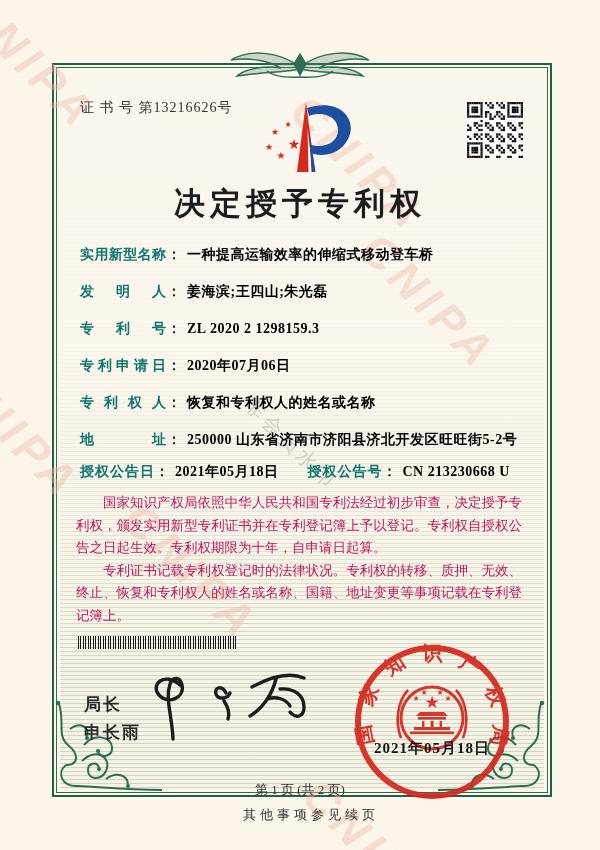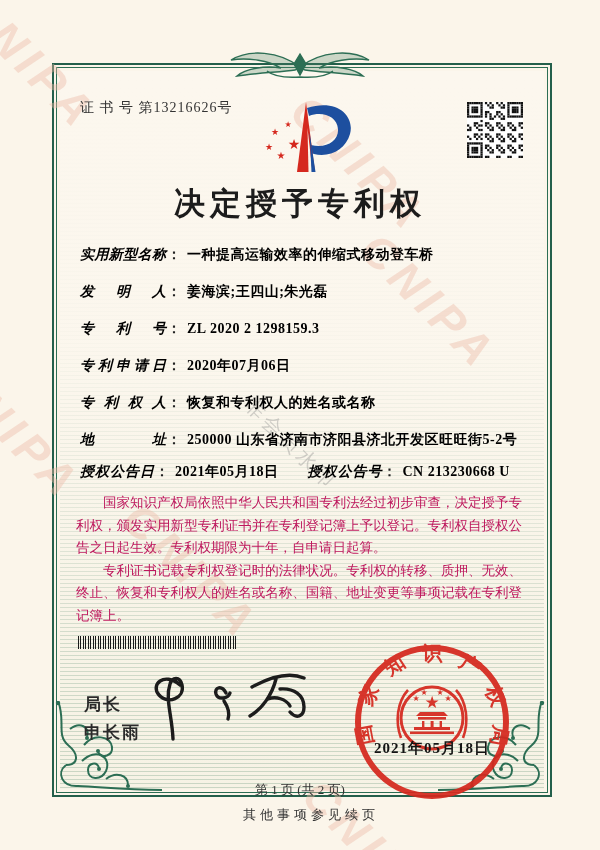--- a/index.html
+++ b/index.html
@@ -30,21 +30,21 @@
   .cert-no { position:absolute; left:80px; top:99px; font-size:14px; letter-spacing:1px; color:#333; }
   .qr { position:absolute; left:467px; top:102px; }
   .logo { position:absolute; left:243px; top:100px; }
   .title { position:absolute; left:0; top:183px; width:100%; text-align:center;
            font-size:31px; font-weight:700; letter-spacing:5px; color:#1c1c1c; }
 
   .fields { position:absolute; left:80px; top:246px; width:444px; font-size:14px; }
   .frow { display:flex; align-items:baseline; height:37px; }
   .frow.grant { height:30px; margin-top:-5px;gap:9px; }
   .flabel { display:inline-block; width:86px; text-align:justify; text-align-last:justify;
-            font-weight:700; color:#000000;font-style:italic; }
+            font-weight:700; color:#0f766e; }
   .fcolon { font-weight:700; margin:0 6px 0 1px; }
   .fvalue { font-weight:600; color:#000000; letter-spacing:0.5px; }
   .grant-pair { display:flex; align-items:baseline; }
   .grant-pair + .grant-pair { margin-left:20px; }
   .grant-pair .flabel { width:74px; }
 
   .law-text { position:absolute; left:76px; top:492px; width:446px;
               font-size:13.5px; line-height:22.5px; text-align:justify; color:#be185d; }
   .law-text p { text-indent:2em; }
 

